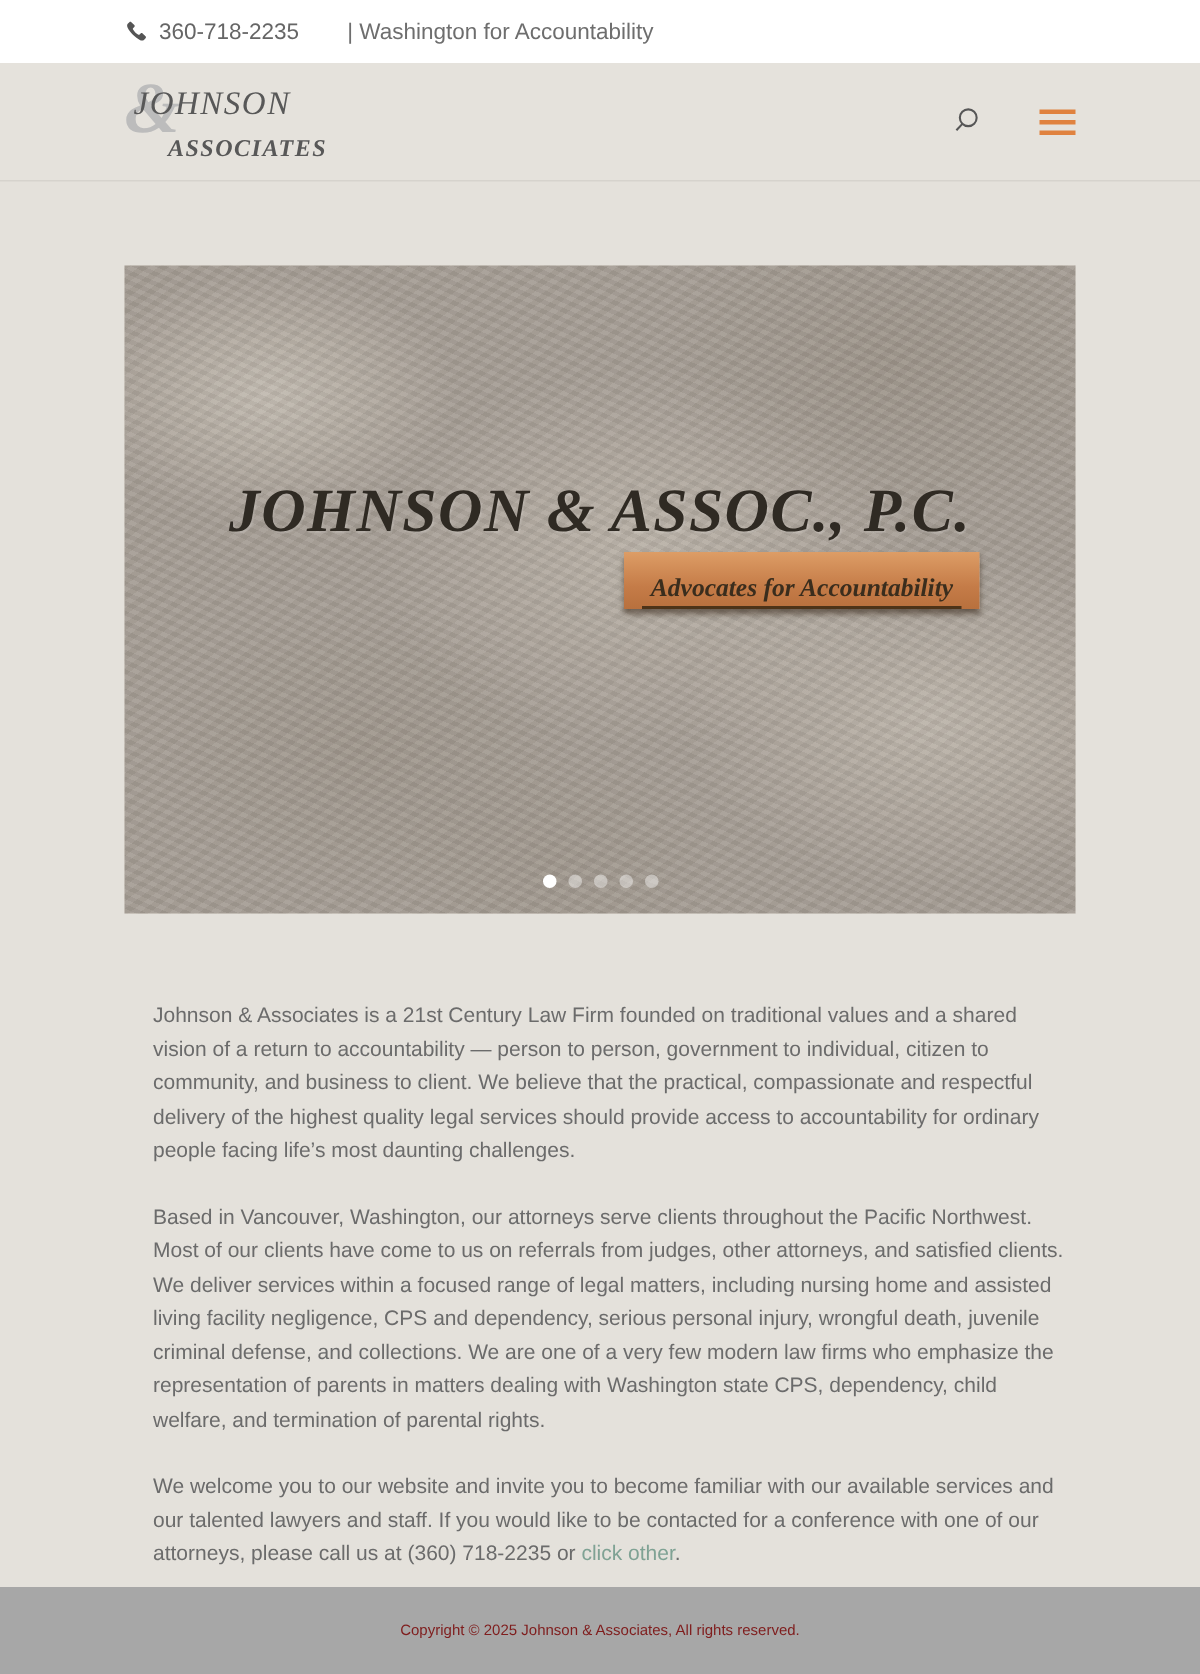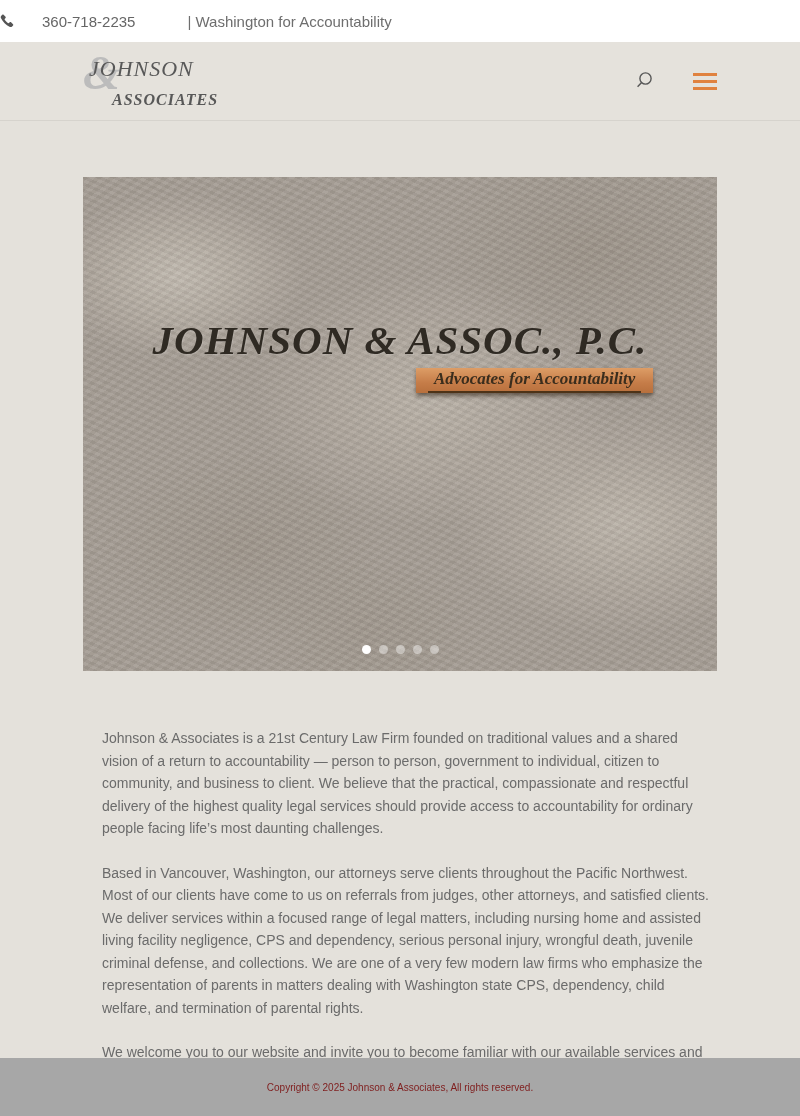--- a/index.html
+++ b/index.html
@@ -8,21 +8,22 @@
     font-family:"Liberation Sans", sans-serif;
     background:#e4e1db;
     color:#6b6b6b;
   }
   .page { position:relative; width:800px; height:1116px; overflow:hidden; background:#e4e1db; }
 
   
   .topbar {
     height:42px; background:#ffffff;
     display:flex; align-items:center;
-    font-size:15px; color:#666;gap:20px;
+    padding-left:84px;
+    font-size:15px; color:#666;
   }
   .topbar .phone-ico { width:15px; height:15px; margin-right:7px; flex:0 0 auto; }
   .topbar a.phone { color:#666; text-decoration:none; }
   .topbar .tagline { margin-left:32px; color:#6e6e6e; }
 
   
   header {
     height:79px; background:#e5e2dc;
     border-bottom:1px solid #d6d3cd;
     display:flex; align-items:center; justify-content:space-between;
@@ -45,21 +46,21 @@
     font-size:16px; letter-spacing:1px; color:#585858; line-height:1;
   }
   .header-icons { display:flex; align-items:center; }
   .search-ico { width:18px; height:20px; cursor:pointer; }
   .burger { margin-left:40px; cursor:pointer; padding:2px 0; }
   .burger span { display:block; width:24px; height:3px; background:#e0823f; margin:4px 0; }
 
   
   .hero {
     position:relative;
-    width:634px; height:494px;
+    width:634px; height:432px;
     margin:56px auto 0;
     background-color:#a59d94;
     background-image:
       repeating-linear-gradient(23deg,  rgba(255,255,255,.04) 0 3px, rgba(0,0,0,.035) 3px 6px),
       repeating-linear-gradient(-37deg, rgba(255,255,255,.035) 0 4px, rgba(0,0,0,.03) 4px 8px),
       radial-gradient(ellipse 180px 120px at 15% 20%, rgba(235,228,216,.40) 0%, rgba(235,228,216,0) 70%),
       radial-gradient(ellipse 220px 160px at 80% 15%, rgba(148,138,126,.45) 0%, rgba(148,138,126,0) 70%),
       radial-gradient(ellipse 260px 180px at 55% 45%, rgba(228,220,208,.33) 0%, rgba(228,220,208,0) 70%),
       radial-gradient(ellipse 200px 140px at 25% 75%, rgba(150,140,128,.40) 0%, rgba(150,140,128,0) 70%),
       radial-gradient(ellipse 240px 160px at 85% 70%, rgba(230,222,210,.35) 0%, rgba(230,222,210,0) 70%),
@@ -80,21 +81,21 @@
     margin-top:6px; margin-right:-6px;
     background:linear-gradient(180deg,#dd9d66 0%,#c57c48 60%,#b8703d 100%);
     padding:1px 12px 0 12px;
     box-shadow:0 3px 4px rgba(45,30,15,.55);
   }
   .banner span {
     display:block;
     font-family:"Liberation Serif", serif; font-style:italic; font-weight:bold;
     font-size:17px; color:#3a2d1d; line-height:1.1;
     border-bottom:2px solid rgba(58,40,18,.85);
-    padding:1px 6px 2px 6px;
+    padding:14px 6px 2px 6px;
   }
   .dots { position:absolute; left:0; right:0; bottom:17px; display:flex; justify-content:center; }
   .dot {
     width:9px; height:9px; border-radius:50%;
     background:rgba(255,255,255,.42); margin:0 4px; cursor:pointer;
   }
   .dot.active { background:#ffffff; }
 
   
   .content { width:620px; margin:56px auto 0; }

